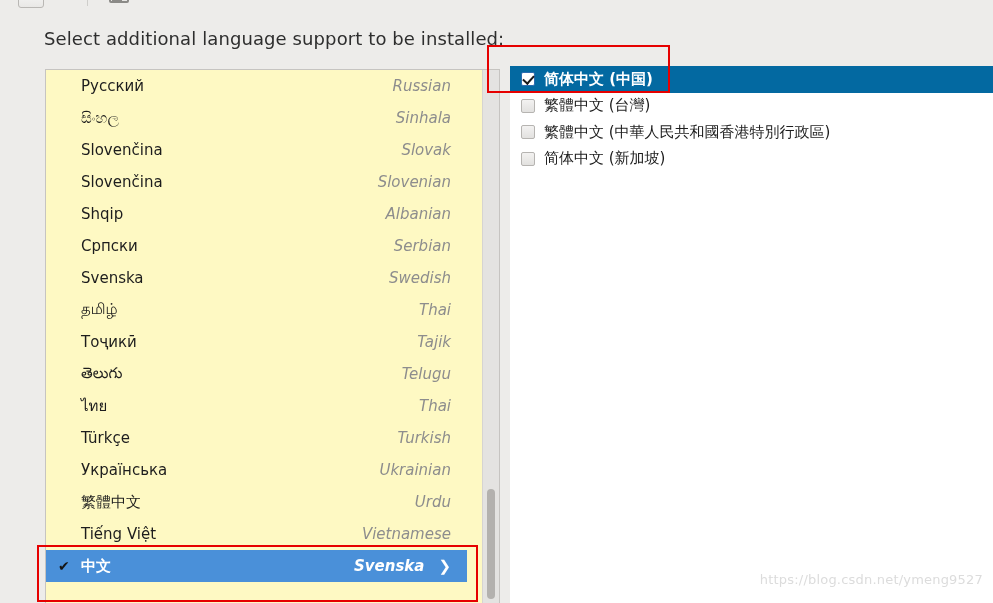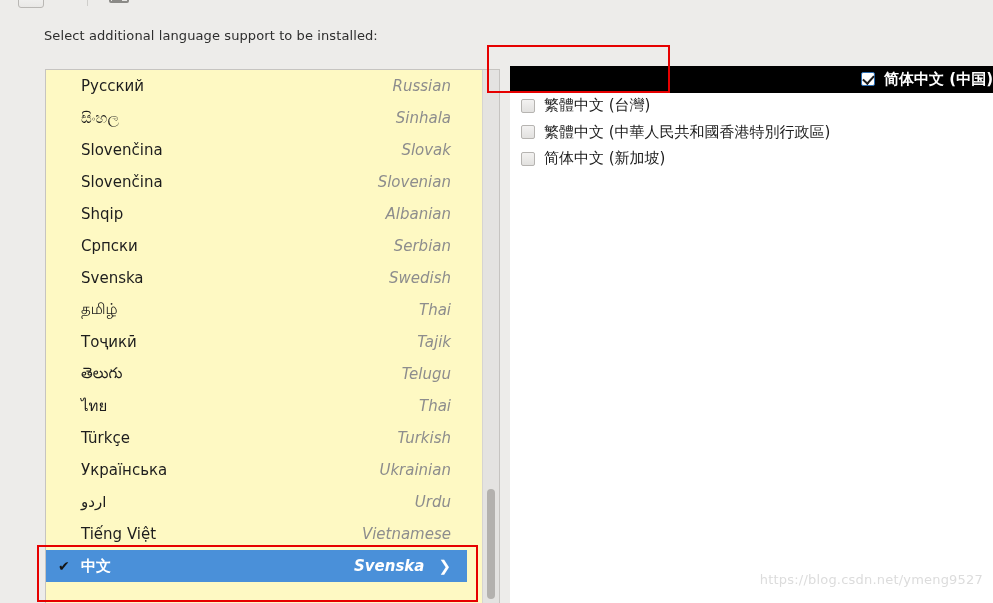--- a/index.html
+++ b/index.html
@@ -55,21 +55,21 @@
     position: absolute;
     left: 4px; top: 12px;
     width: 10px; height: 3px;
     background: #8b8a87;
   }
 
   
   #prompt-label {
     position: absolute;
     left: 44px; top: 28px;
-    font-size: 13px;
+    font-size: 18px;
     color: #2e2e2e;
     letter-spacing: 0.1px;
     white-space: nowrap;
   }
 
   
   #language-panel {
     position: absolute;
     left: 45px; top: 69px;
     width: 455px; height: 534px;
@@ -181,22 +181,21 @@
     margin-right: 9px;
     flex: none;
     position: relative;
   }
   .variant-row .label {
     font-size: 15px;
     color: #1d1d1d;
     white-space: nowrap;
   }
   .variant-row.is-selected {
-    background: #000000;
-    justify-content: flex-end;
+    background: #0369a1;
   }
   .variant-row.is-selected .label {
     color: #ffffff;
     font-weight: bold;
   }
   .variant-row.is-selected .cbox {
     background: #ffffff;
     border: 1px solid #2b6cb0;
   }
   .variant-row.is-selected .cbox::after {
@@ -297,21 +296,21 @@
       </div>
       <div class="lang-row">
         <span class="native">Türkçe</span>
         <span class="english">Turkish</span>
       </div>
       <div class="lang-row">
         <span class="native">Українська</span>
         <span class="english">Ukrainian</span>
       </div>
       <div class="lang-row">
-        <span class="native">اردو</span>
+        <span class="native">繁體中文</span>
         <span class="english">Urdu</span>
       </div>
       <div class="lang-row">
         <span class="native">Tiếng Việt</span>
         <span class="english">Vietnamese</span>
       </div>
       <div class="lang-row is-selected">
         <span class="tick">✔</span>
         <span class="native">中文</span>
         <span class="english">Svenska</span>

